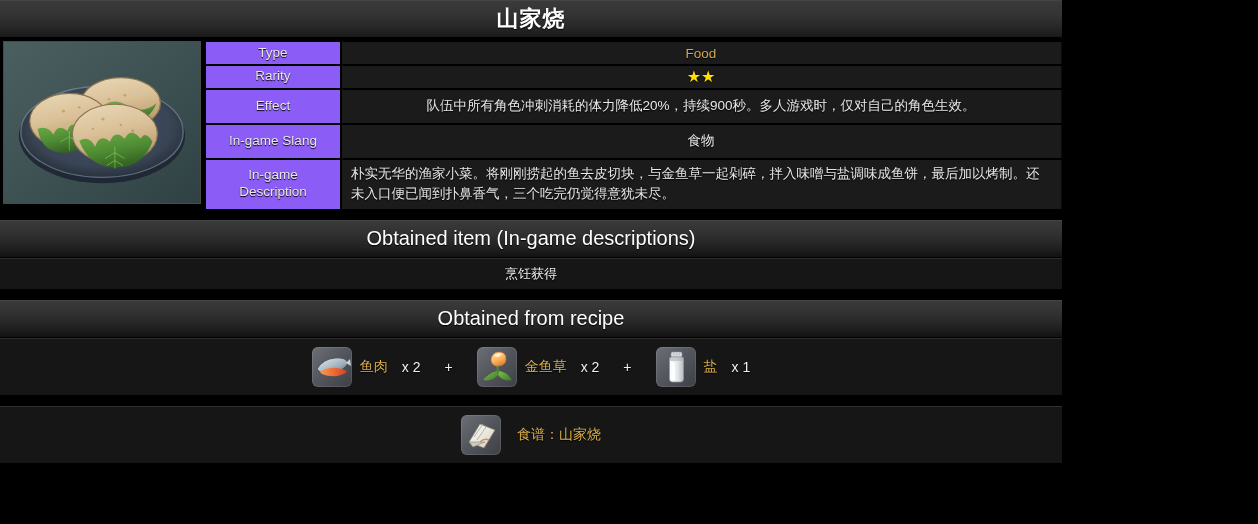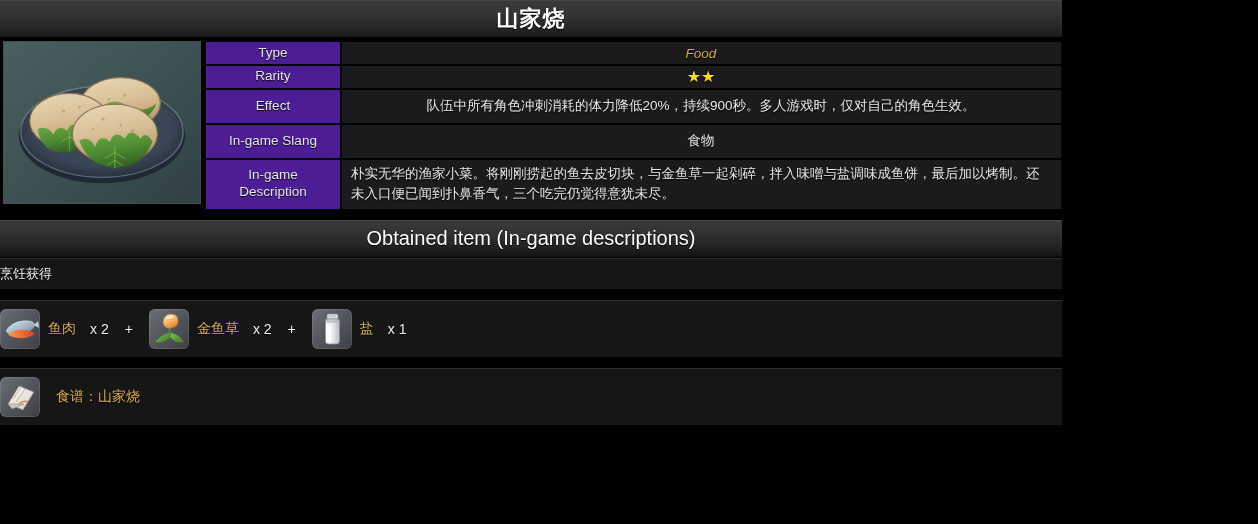--- a/index.html
+++ b/index.html
@@ -62,34 +62,34 @@
     border: 1px solid #0a0a0a;
     outline: 1px solid #000;
     font-size: 13.5px;
     color: #e8e8e8;
     vertical-align: middle;
     padding: 8px 8px;
     text-shadow: 0 1px 1px #000;
   }
   .lbl {
     width: 135px;
-    background: #4c1d95;
+    background: #8b5cf6;
     text-align: center;
     color: #f0f0f0;
     line-height: 1.25;
   }
   .val {
     background: #1b1b1b;
     text-align: center;
   }
   .val.desc { text-align: left; line-height: 1.45; padding: 5px 10px; }
   .row-type td, .row-rarity td { height: 23px; padding: 2px 8px; }
   .row-effect td { height: 23px; }
   .row-slang td { height: 23px; }
-  .gold { color: #d3a84c; font-style: italic; }
+  .gold { color: #d3a84c; }
   .star { color: #ffe000; font-size: 16px; letter-spacing: 0px; text-shadow: 0 0 2px #000; }
 
   
   .section-header {
     width: 100%;
     height: 38px;
     background: linear-gradient(to bottom, #3a3a3a 0%, #313131 35%, #232323 70%, #121212 100%);
     border-top: 1px solid #454545;
     border-bottom: 1px solid #000;
     display: flex;
@@ -100,35 +100,35 @@
     font-weight: normal;
     text-shadow: 0 1px 1px #000;
   }
   .section-body {
     width: 100%;
     background: #161616;
     border-top: 1px solid #2e2e2e;
     border-bottom: 1px solid #000;
     display: flex;
     align-items: center;
-    justify-content: flex-start;
+    justify-content: center;
     color: #ededed;
     font-size: 13px;
   }
   .body-text { padding: 6px 0; font-size: 13px; color: #efefef; text-shadow: 0 1px 1px #000; }
 
   .spacer { height: 10px; background: #000; }
 
   
   .recipe-row {
     height: 56px;
     display: flex;
     align-items: center;
     justify-content: center;
-    gap: 4px;
+    gap: 12px;
   }
   .ing {
     display: flex;
     align-items: center;
     gap: 8px;
   }
   .ing-icon {
     width: 40px; height: 40px;
     border-radius: 6px;
     position: relative;
@@ -248,20 +248,21 @@
 
   <div class="spacer"></div>
 
   <div class="section-header">Obtained item (In-game descriptions)</div>
   <div class="section-body">
     <span class="body-text">烹饪获得</span>
   </div>
 
   <div class="spacer"></div>
 
+  <div class="section-header">Obtained from recipe</div>
   <div class="section-body">
     <div class="recipe-row">
 
       <div class="ing">
         <span class="ing-icon">
           <svg viewBox="0 0 40 40" width="40" height="40">
             <defs>
               <linearGradient id="fishG" x1="0" y1="0" x2="1" y2="1">
                 <stop offset="0%" stop-color="#e8eef3"></stop>
                   <stop offset="60%" stop-color="#9fb0bd"></stop>

